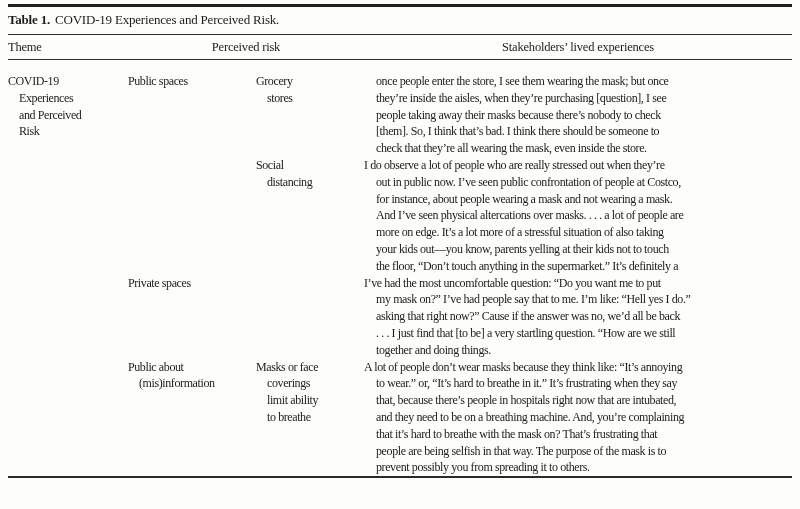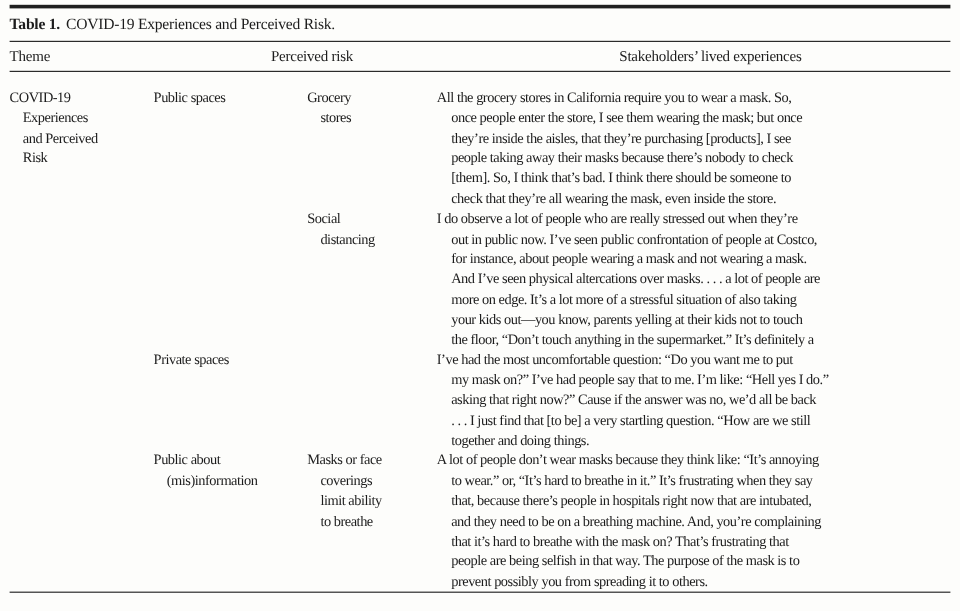--- a/index.html
+++ b/index.html
@@ -25,21 +25,20 @@
   }
   .title .label { font-weight: bold; margin-right: 5px; }
 
   .header-row {
     display: grid;
     grid-template-columns: 120px 236px 1fr;
     padding: 4.5px 0 4px;
     font-size: 12.5px;
     line-height: 15px;
     letter-spacing: -0.2px;
-    gap: 14px;
   }
   .header-theme { text-align: left; }
   .header-risk, .header-exp { text-align: center; }
 
   .tbody { display: flex; margin-top: 13px; font-size: 12px; letter-spacing: -0.4px; }
   .theme-col { width: 120px; flex: none; }
   .rows-col  { flex: 1; min-width: 0; }
 
   .trow {
     display: grid;
@@ -80,23 +79,22 @@
     <div class="rows-col" id="rows-col">
         <div class="trow">
           <div class="cell">
             <div class="line">Public spaces</div>
           </div>
           <div class="cell">
             <div class="line">Grocery</div>
             <div class="line cont">stores</div>
           </div>
           <div class="quote">
-            <div class="line">All the grocery stores in California require you to wear a mask. So,</div>
             <div class="line cont">once people enter the store, I see them wearing the mask; but once</div>
-            <div class="line cont">they’re inside the aisles, that they’re purchasing [products], I see</div>
+            <div class="line cont">they’re inside the aisles, when they’re purchasing [question], I see</div>
             <div class="line cont">people taking away their masks because there’s nobody to check</div>
             <div class="line cont">[them]. So, I think that’s bad. I think there should be someone to</div>
             <div class="line cont">check that they’re all wearing the mask, even inside the store.</div>
           </div>
         </div>
         <div class="trow">
           <div class="cell"></div>
           <div class="cell">
             <div class="line">Social</div>
             <div class="line cont">distancing</div>

